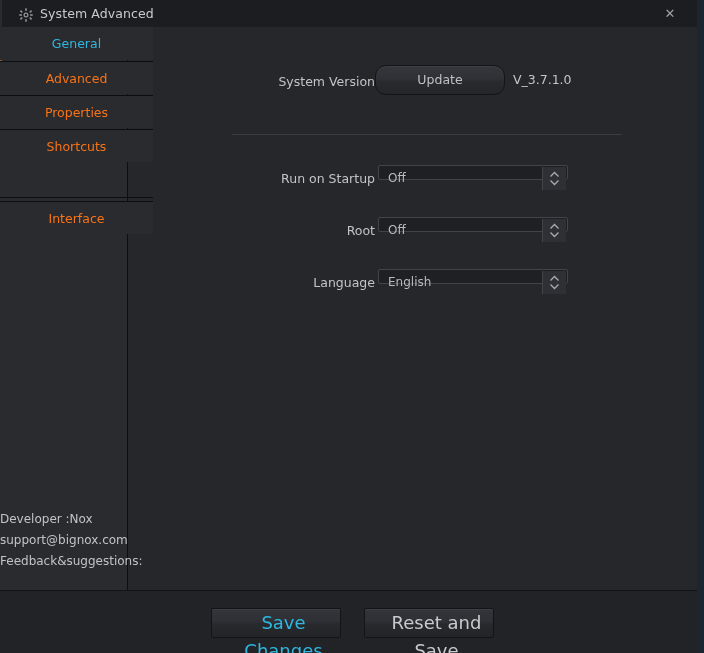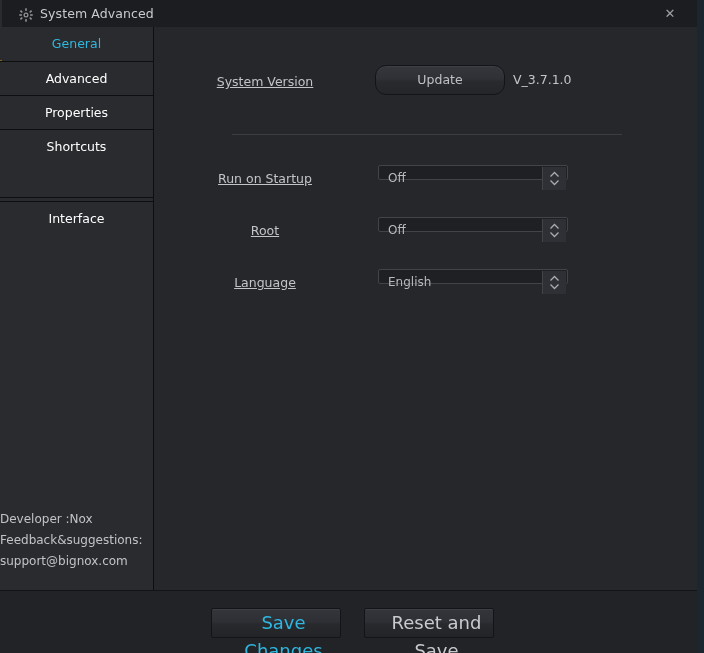--- a/index.html
+++ b/index.html
@@ -73,35 +73,35 @@
     text-align: center;
     font-size: 13px;
     color: #9ea0a5;
     font-family: "Liberation Sans", sans-serif;
   }
 
   
   #sidebar {
     position: absolute;
     left: 0; top: 27px;
-    width: 154px;
+    width: 128px;
     height: 563px;
     background: #2a2b2f;
     border-right: 1px solid #0d0e10;
     box-sizing: border-box;
   }
   .side-tab {
     position: absolute;
     left: 0;
     width: 153px;
     height: 33px;
     box-sizing: border-box;
     text-align: center;
     font-size: 12.5px;
-    color: #ffffff;
+    color: #f97316;
     line-height: 33px;
     background: #2a2b2f;
     cursor: default;
   }
   .side-tab.sep-top { border-top: 1px solid #0d0e10; }
   .side-tab.active {
     color: #2eb8e0;
     background: #2a2b2f;
   }
   #active-accent {
@@ -137,25 +137,24 @@
     width: 542px;
     height: 34px;
   }
   .row-label {
     position: absolute;
     left: 0;
     top: 0;
     width: 220px;
     height: 34px;
     line-height: 34px;
-    text-align: center;
+    text-align: right;
     font-size: 12.5px;
     color: #c3c4c7;
     white-space: nowrap;
-    text-decoration: underline;
   }
 
   
   #update-button {
     position: absolute;
     left: 220px;
     top: 0px;
     width: 130px;
     height: 30px;
     border: 1px solid #131419;
@@ -311,22 +310,22 @@
     <div class="side-tab sep-top" style="top:68px;">
       <span>Properties</span>
     </div>
     <div class="side-tab sep-top" style="top:136px;margin-top:38px;">
       <span>Interface</span>
     </div>
     <div class="side-tab sep-top" style="top:170px;height:0;border-bottom:none;"></div>
 
     <div id="sidebar-footer">
       <div>Developer :Nox</div>
+      <div>support@bignox.com</div>
       <div>Feedback&amp;suggestions:</div>
-      <div>support@bignox.com</div>
     </div>
   </div>
 
   <div id="content">
 
     <div class="form-row" style="top:38px;">
       <div class="row-label">System Version</div>
 
       <div id="update-button">
         <div class="btn-label">Update</div>

